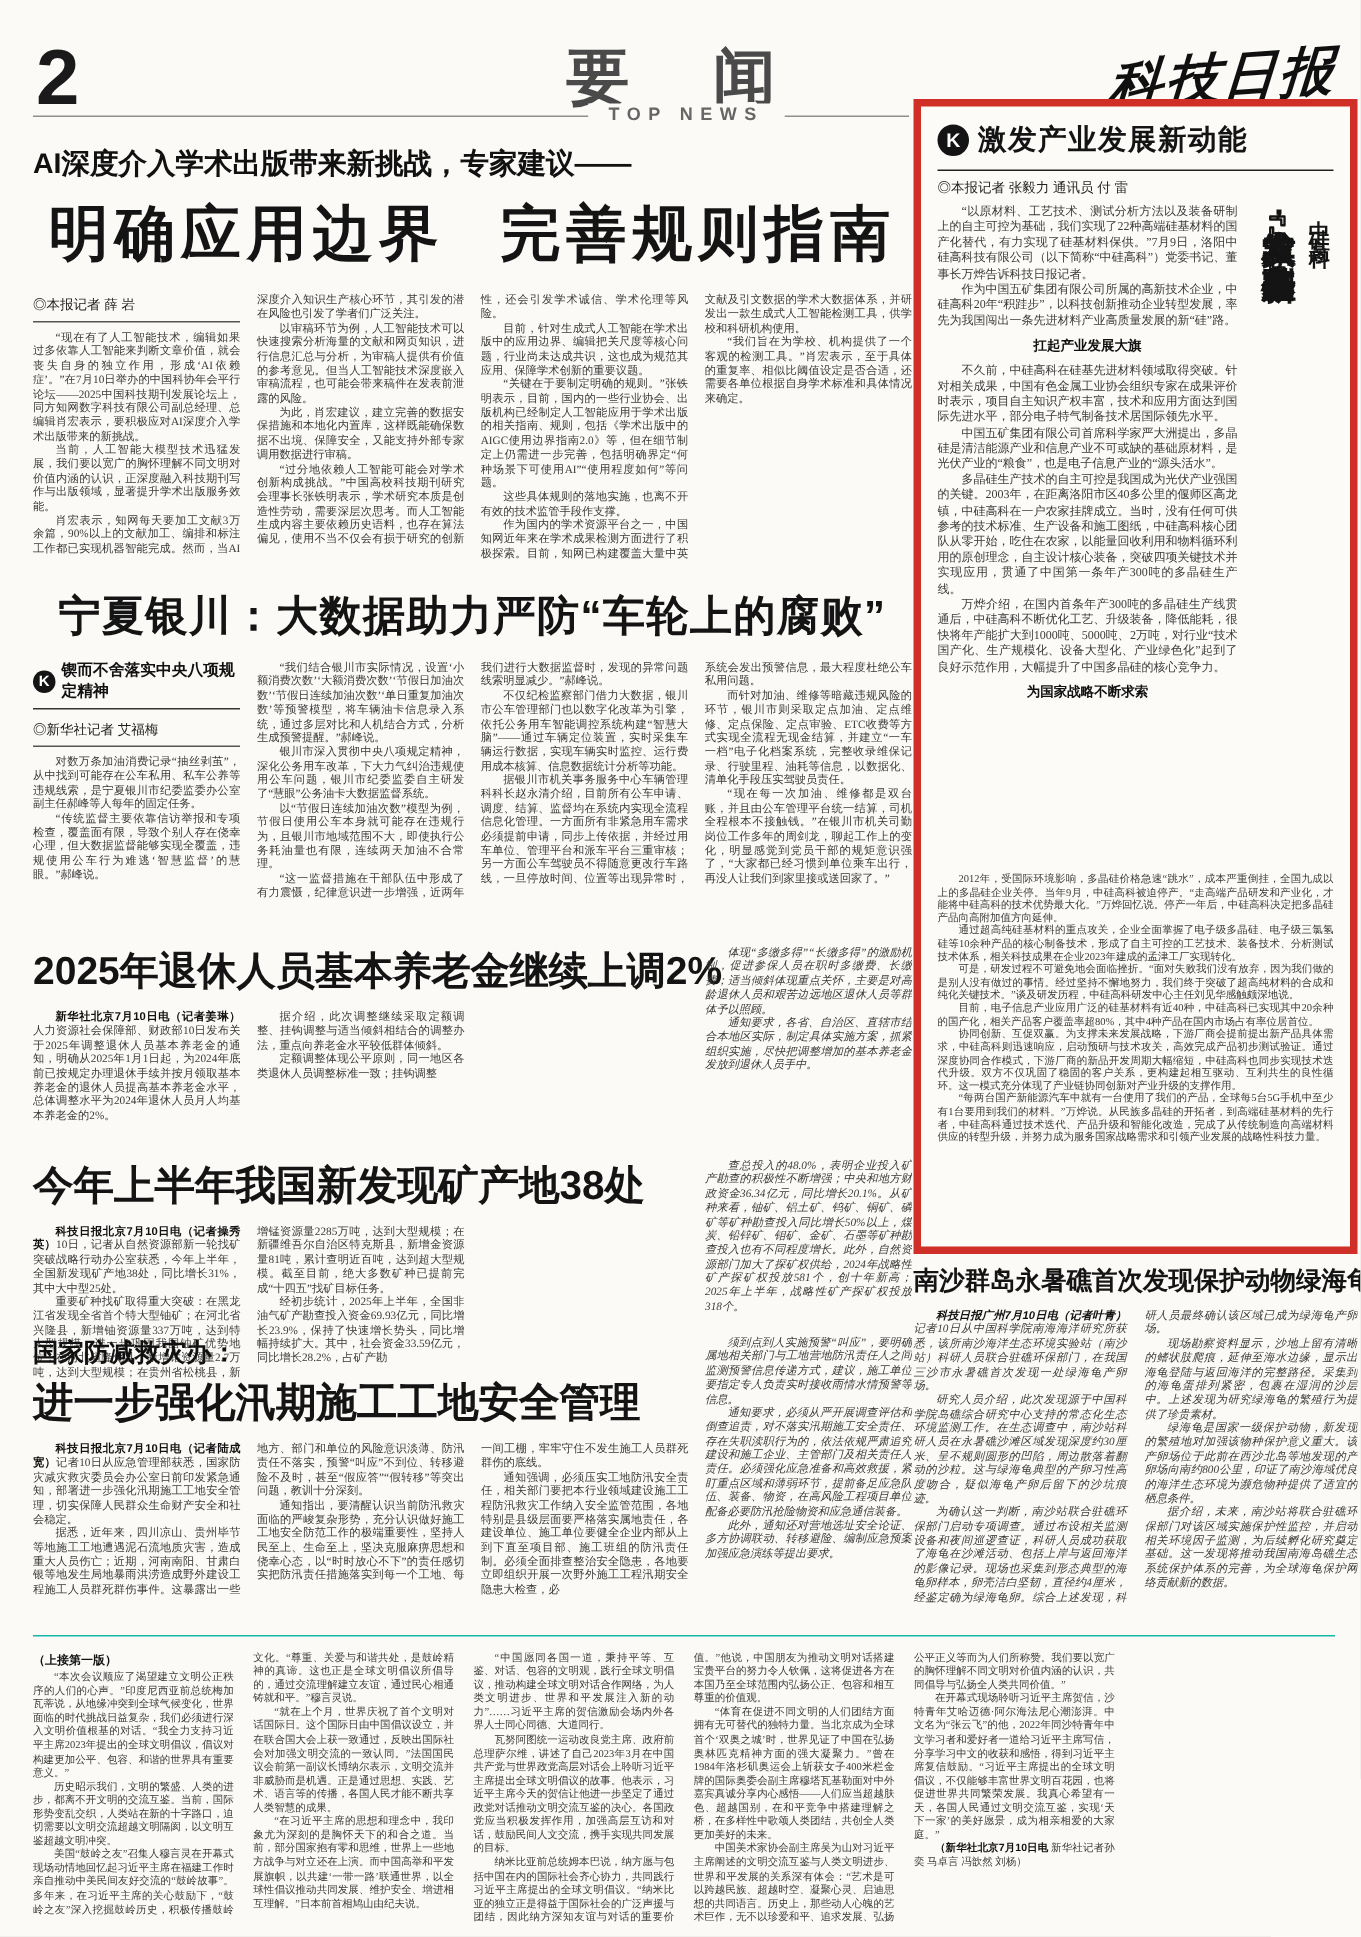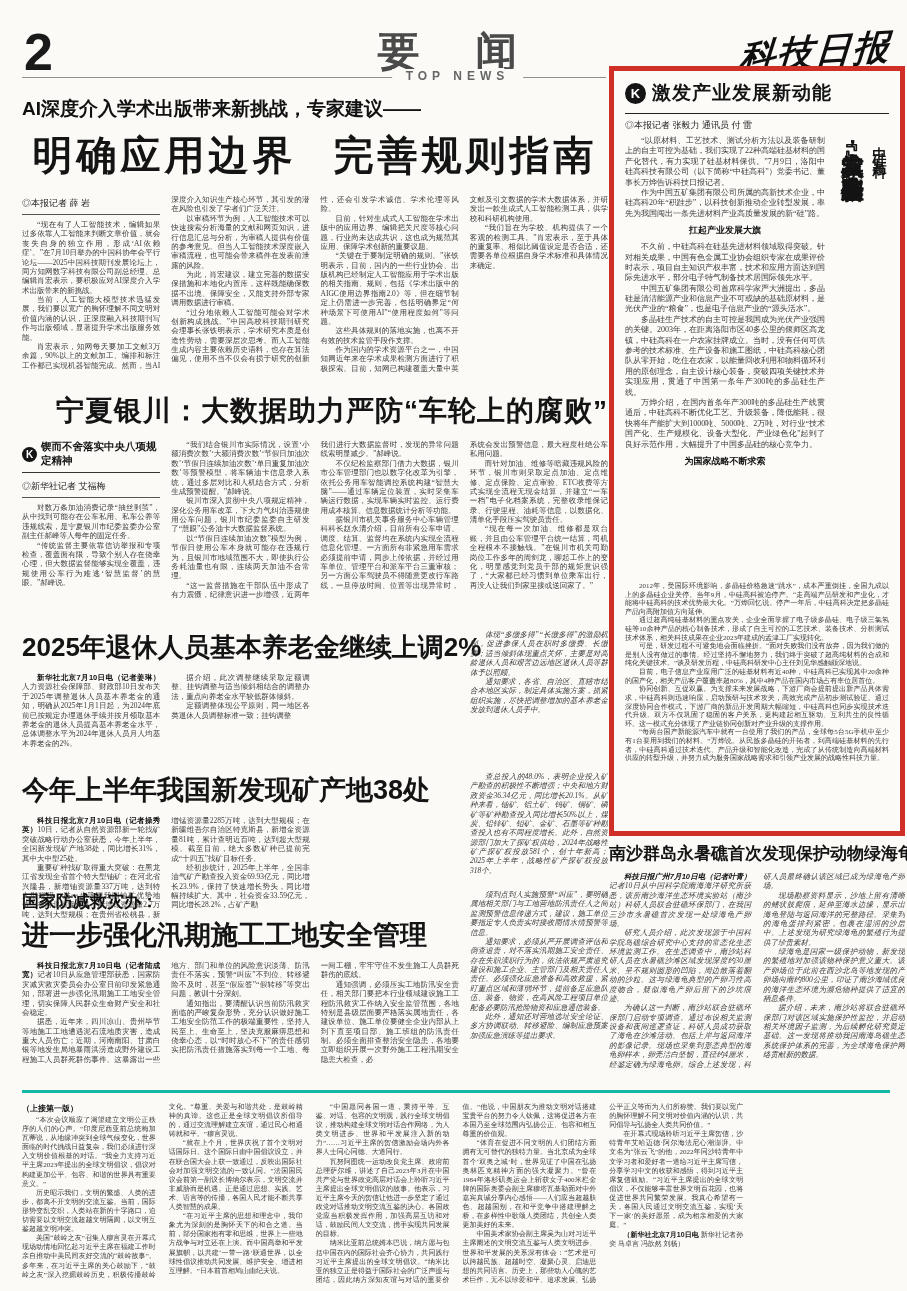--- a/index.html
+++ b/index.html
@@ -34,21 +34,21 @@
           padding-bottom:4px;margin-bottom:5px;break-inside:avoid;}
   .k-icon{display:inline-flex;width:15px;height:15px;border-radius:50%;background:#141414;color:#fff;
           align-items:center;justify-content:center;font-weight:900;font-size:10px;flex:0 0 auto;
           font-family:"Liberation Sans",sans-serif;}
   
   .art{position:absolute;left:22px;width:586px;}
   .kicker{font-family:"Liberation Sans",sans-serif;font-weight:800;font-size:19px;color:#111;}
   .headline-xl{font-family:"Liberation Sans",sans-serif;font-weight:900;font-size:40px;color:#141414;
           text-align:center;letter-spacing:4px;word-spacing:22px;margin:6px 0 12px 0;white-space:nowrap;}
   .headline-l{font-family:"Liberation Sans",sans-serif;font-weight:900;font-size:28px;color:#141414;
-          text-align:right;letter-spacing:1px;margin:0 0 10px 0;white-space:nowrap;}
+          text-align:center;letter-spacing:1px;margin:0 0 10px 0;white-space:nowrap;}
   .headline-m{font-family:"Liberation Sans",sans-serif;font-weight:900;font-size:26px;color:#141414;
           letter-spacing:0;margin:0 0 8px 0;white-space:nowrap;}
   .cols4{column-count:4;column-gap:11px;column-fill:auto;overflow:hidden;}
   .cols3{column-count:3;column-gap:11px;column-fill:auto;overflow:hidden;}
   .cols2{column-count:2;column-gap:12px;column-fill:auto;overflow:hidden;font-style:italic;}
   .flexrow{display:flex;gap:11px;}
   .sidecol{width:138px;flex:0 0 138px;overflow:hidden;font-style:italic;}
   
   #panel-silicon{position:absolute;left:609px;top:66px;width:296px;height:770px;box-sizing:border-box;
           border:5px solid #cf2f27;background:#fcfbf8;padding:9px 11px;}
@@ -65,21 +65,21 @@
           font-weight:900;font-size:23px;line-height:1.2;color:#141414;height:428px;}
   .vert-small{writing-mode:vertical-rl;text-orientation:upright;font-family:"Liberation Sans",sans-serif;
           font-weight:700;font-size:14px;letter-spacing:6px;color:#141414;margin-left:5px;height:200px;}
   .panel-wide{margin-top:18px;height:272px;overflow:hidden;}
   .panel-wide .para{font-size:7px;line-height:1.23;}
   
   #article-turtle{position:absolute;left:609px;top:842px;width:296px;}
   .headline-s{font-family:"Liberation Sans",sans-serif;font-weight:900;font-size:17px;color:#141414;
           white-space:nowrap;letter-spacing:0;margin:0 0 7px 0;}
   
-  #article-cont{position:absolute;left:22px;top:1090px;width:868px;border-top:3px solid #14b8a6;
+  #article-cont{position:absolute;left:22px;top:1090px;width:868px;border-top:1px solid #14b8a6;
           padding-top:10px;}
   .cols6{column-count:6;column-gap:13px;column-fill:auto;height:182px;overflow:hidden;}
   .cols6 .para{font-size:7px;line-height:1.3;}
 </style>
 </head>
 <body>
 
 <div id="page">
 
   <div class="pagenum">2</div>

